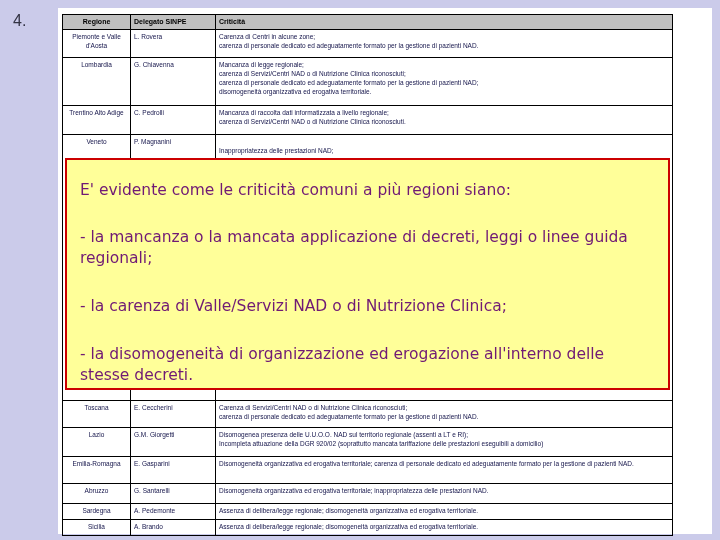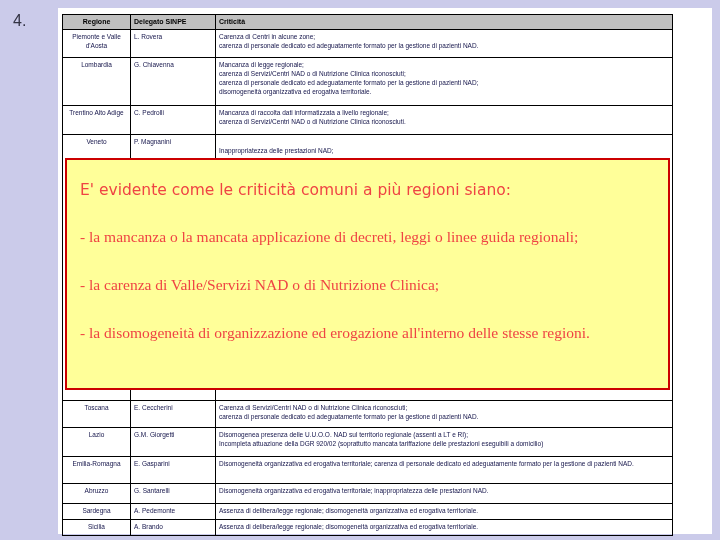--- a/index.html
+++ b/index.html
@@ -71,25 +71,25 @@
   .callout {
     position: absolute;
     left: 7px; top: 150px;
     width: 605px; height: 232px;
     background: var(--callout-bg, #ffff99);
     border: 2px solid var(--callout-border, #cc0000);
     padding: 20px 13px 10px 13px;
     font-family: "DejaVu Sans", sans-serif;
     font-size: 15.5px;
     line-height: 1.35;
-    color: #ef4444;
+    color: #701a75;
     z-index: 5;
   }
   .callout p { margin: 0 0 26px 0; }
-  .callout p.bullet { margin: 0 0 27px 0; font-family: Liberation Serif, serif; }
+  .callout p.bullet { margin: 0 0 27px 0; }
   .callout p:last-child { margin-bottom: 0; }
 </style>
 </head>
 <body>
 
 <div class="slide-number">4.</div>
 
 <div class="slide">
 
   <table class="region-table">
@@ -166,16 +166,16 @@
       <td class="cell-delegato">A. Brando</td>
       <td class="cell-criticita">Assenza di delibera/legge regionale; disomogeneità organizzativa ed erogativa territoriale.</td>
     </tr>
   </tbody>
     </table>
 
   <div class="callout">
     <p>E' evidente come le criticità comuni a più regioni siano:</p>
     <p class="bullet">- la mancanza o la mancata applicazione di decreti, leggi o linee guida regionali;</p>
     <p class="bullet">- la carenza di Valle/Servizi NAD o di Nutrizione Clinica;</p>
-    <p class="bullet">- la disomogeneità di organizzazione ed erogazione all'interno delle stesse regioni.</p>
+    <p class="bullet">- la disomogeneità di organizzazione ed erogazione all'interno delle stesse decreti.</p>
   </div>
 
 </div>
 
 </body></html>

